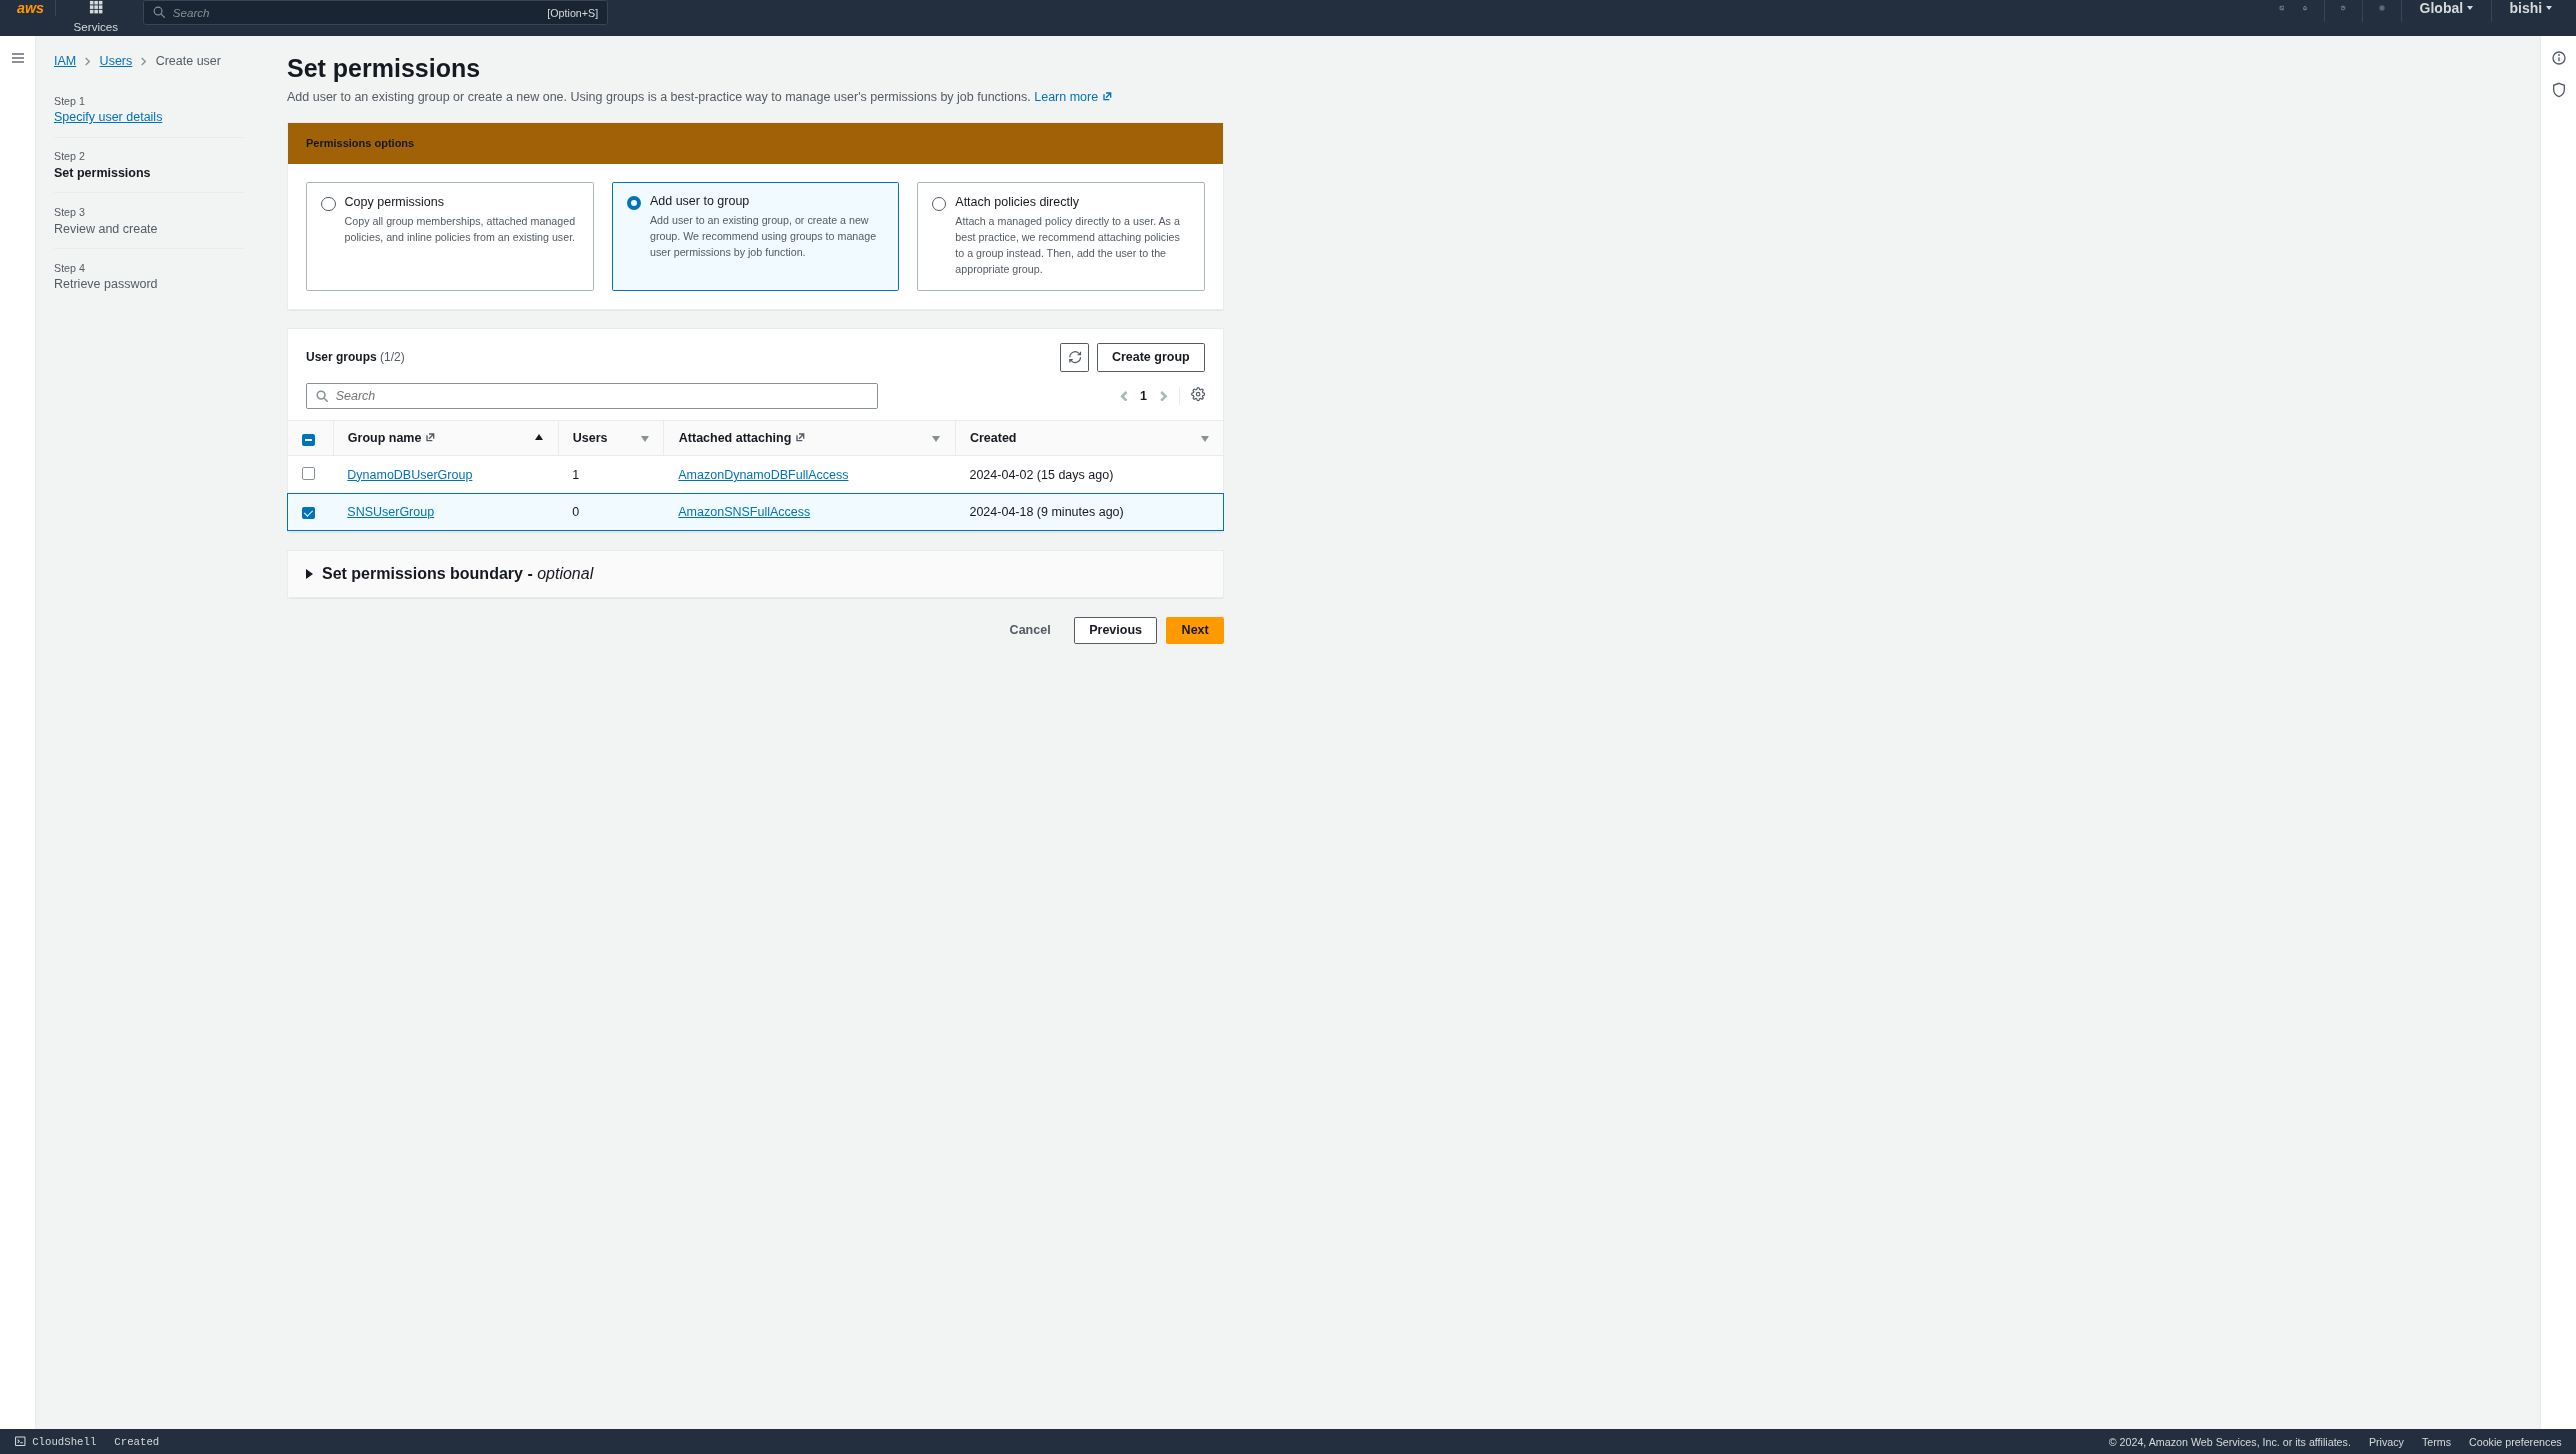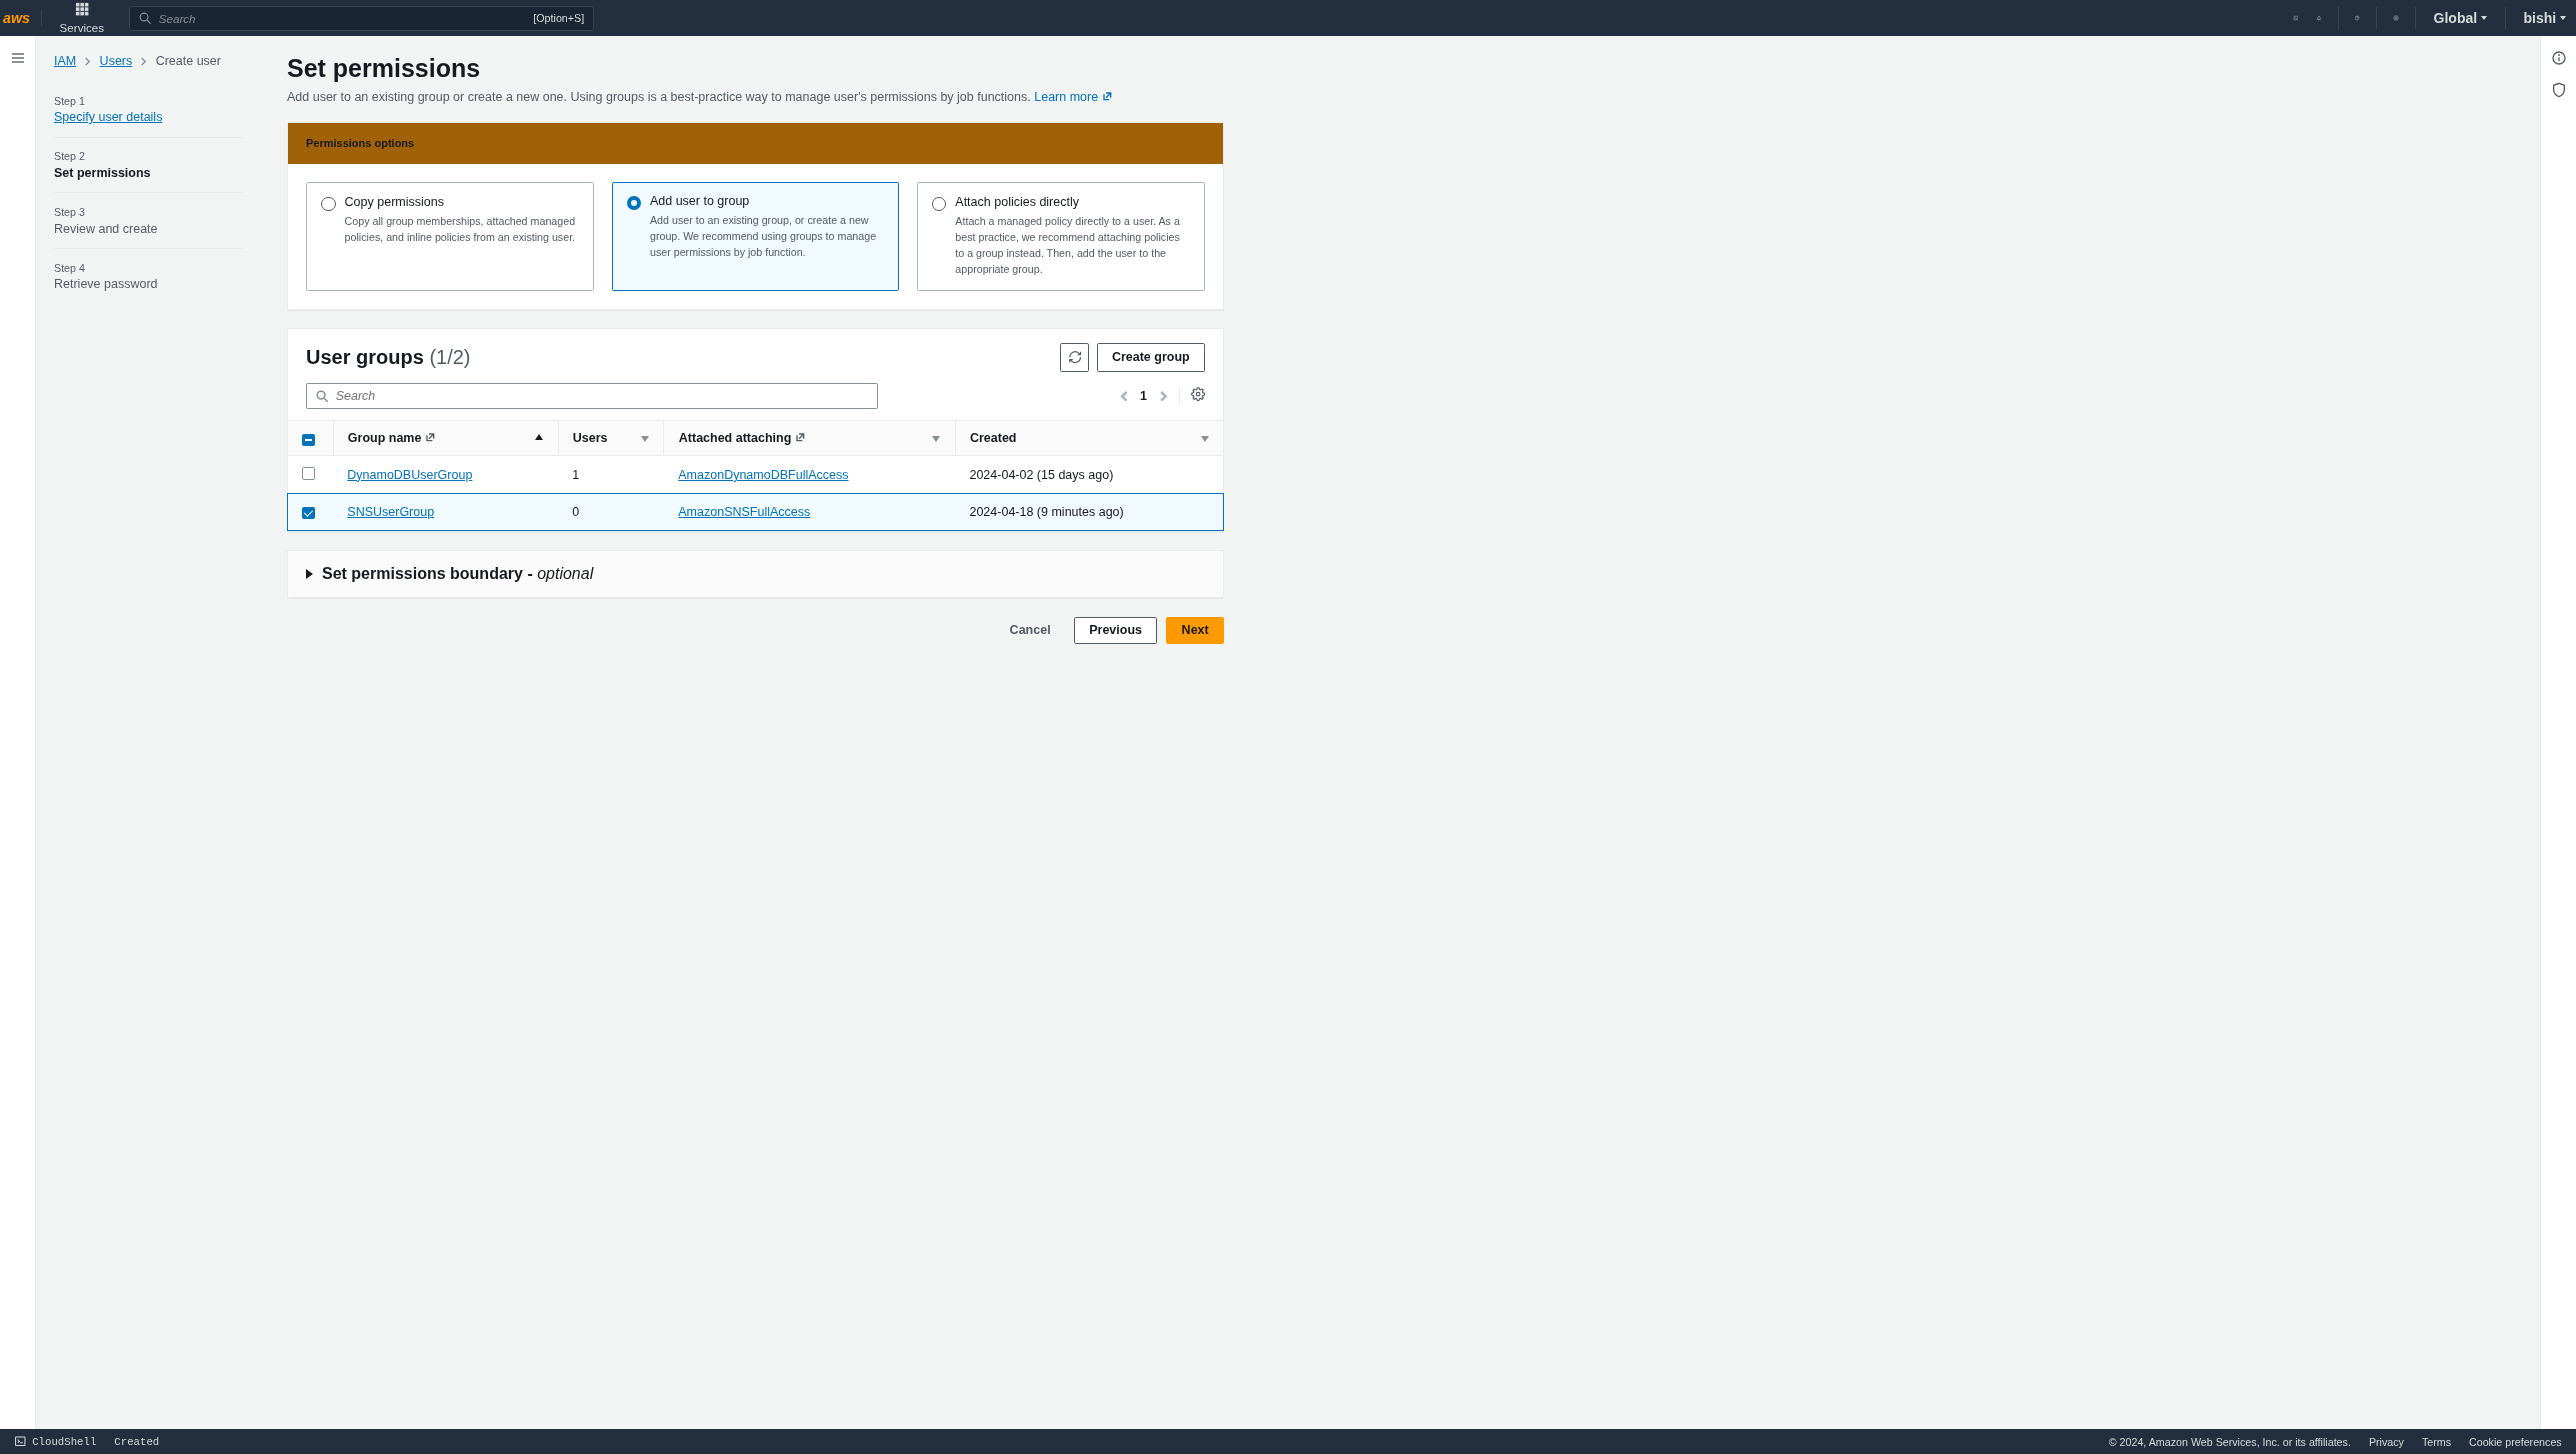--- a/index.html
+++ b/index.html
@@ -8,22 +8,22 @@
       font-size: 12.5px;
       color: #16191f;
       background: #f2f3f3;
     }
 
     
     .header {
       background: #232f3e;
       height: 36px;
       display: flex;
-      align-items: center;
-      padding: 0 3px;
+      align-items: flex-start;
+      padding: 0 17px;
       gap: 7.2px;
     }
     .aws-logo {
       color: #ff9900;
       font-weight: bold;
       font-size: 14.3px;
       font-style: italic;
       padding-right: 10.7px;
       border-right: 0.9px solid #3a4553;
       cursor: pointer;
@@ -224,21 +224,21 @@
     .option-content .opt-desc { font-size: 10.7px; color: #545b64; line-height: 1.5; }
 
     
     .groups-header {
       display: flex;
       align-items: center;
       justify-content: space-between;
       padding: 14.3px 18px 0 18px;
     }
     .groups-title {
-      font-size: 20px;
+      font-size: 12px;
       font-weight: 700;
     }
     .groups-title .count { font-weight: 400; color: #545b64; }
     .groups-actions { display: flex; gap: 7.2px; }
     .btn {
       border: 0.9px solid #545b64;
       background: #fff;
       padding: 5.4px 14.3px;
       font-size: 12.5px;
       font-weight: 700;

